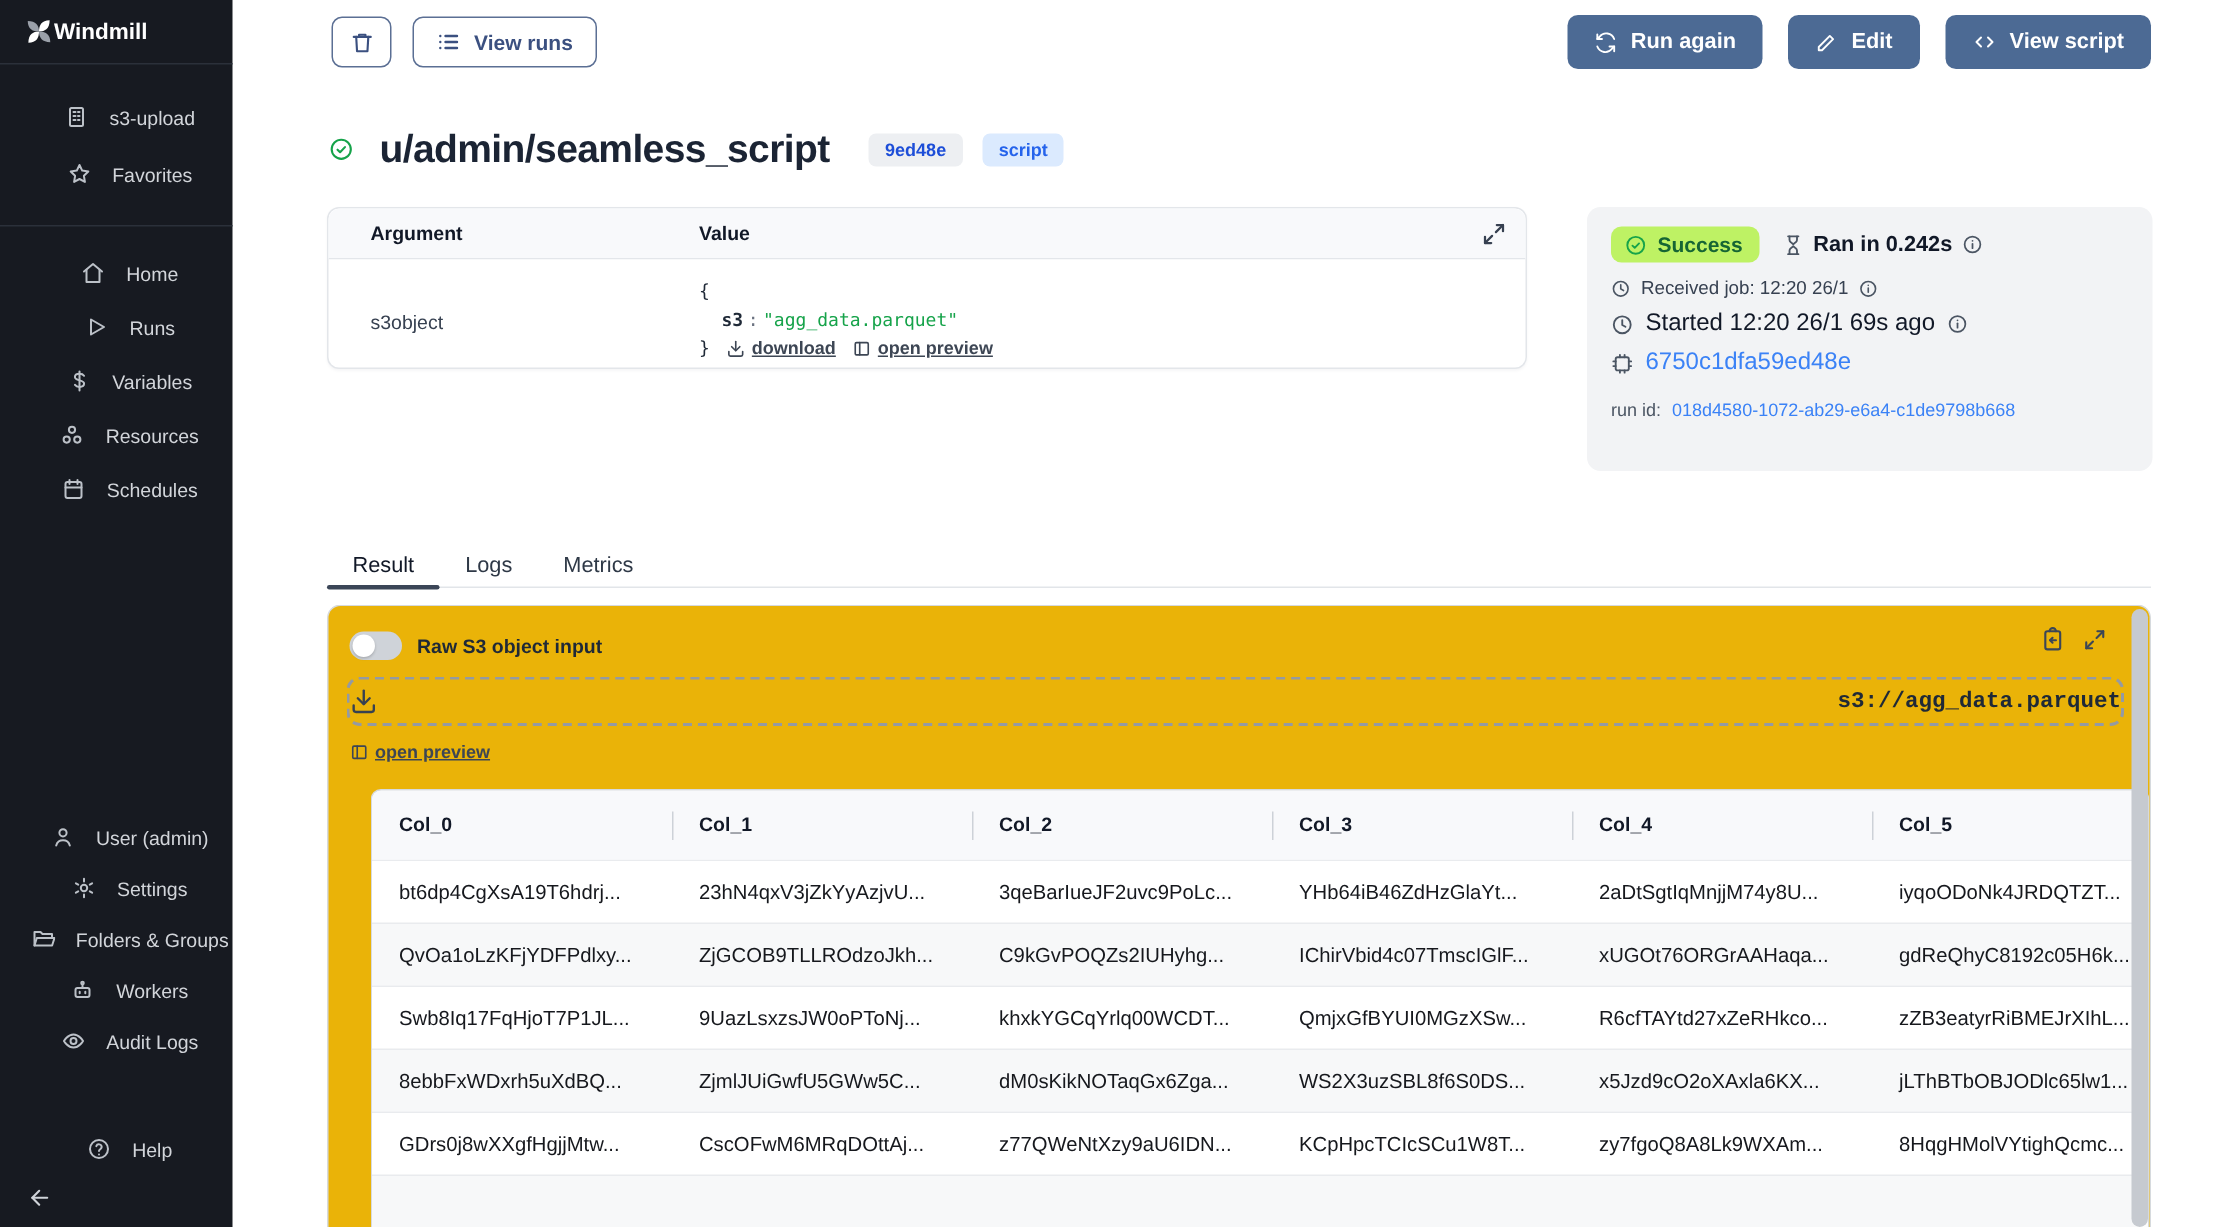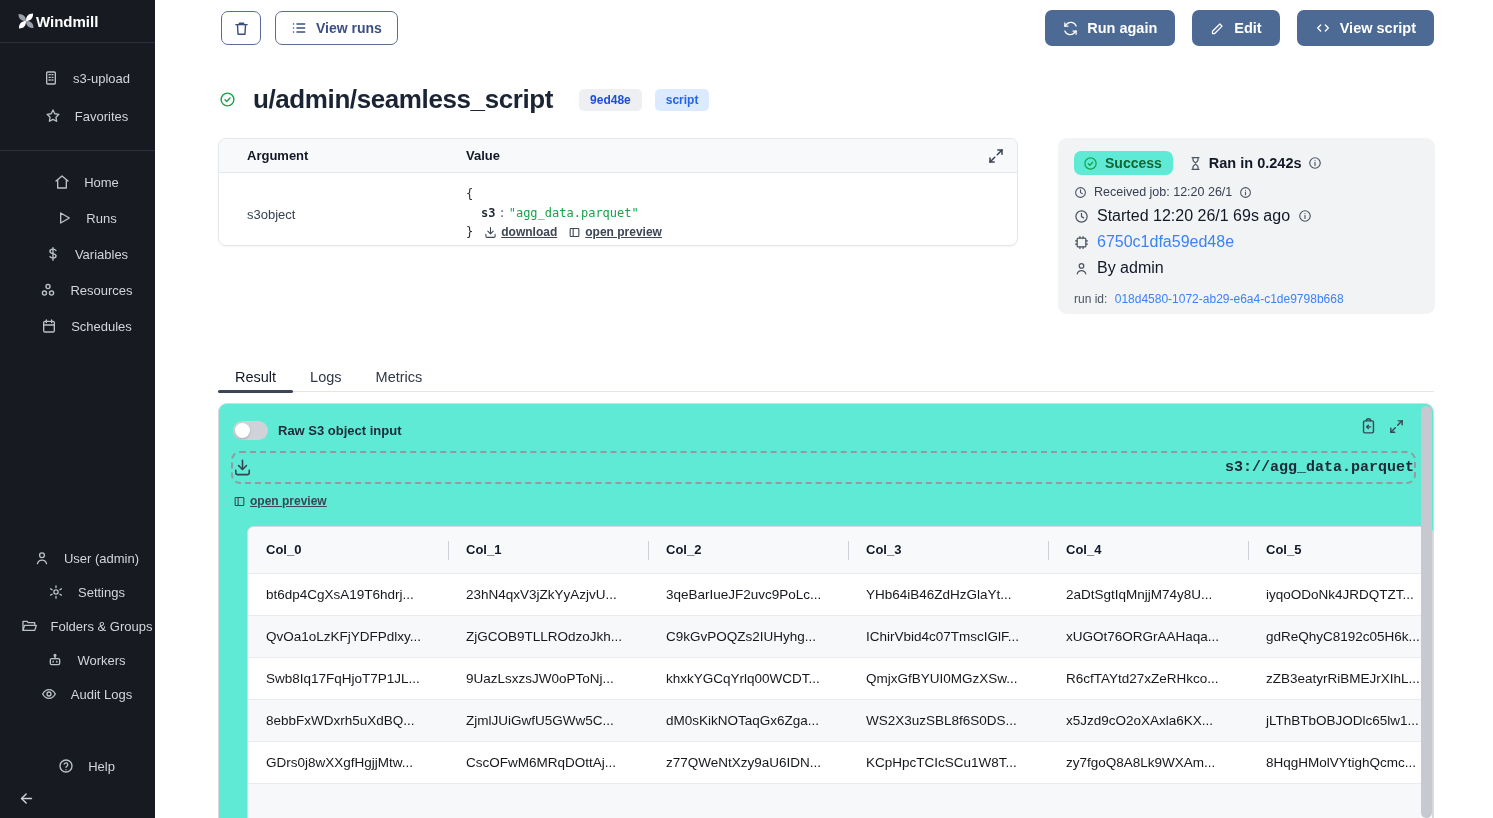--- a/index.html
+++ b/index.html
@@ -51,38 +51,38 @@
   .json-indent { padding-left:15px; }
   .json-colon { color:#6b7280; padding:0 3px; }
   .json-string { color:#16a34a; }
   .json-links { display:flex; align-items:center; gap:11px; }
   .mini-link { display:flex; align-items:center; gap:4px; font-family:"Liberation Sans", sans-serif; font-size:12px; font-weight:700; color:#3d4654; text-decoration:underline; cursor:pointer; }
   .mini-link .sic { color:#3d4654; }
 
   
   .status-card { position:absolute; left:1058px; top:138px; width:377px; height:176px; background:#f2f3f5; border-radius:9px; padding:13px 16px; }
   .srow { display:flex; align-items:center; }
-  .success-badge { display:inline-flex; align-items:center; gap:7px; background:#5eead4; color:#166534; font-size:14px; font-weight:600; padding:4px 11px 4px 9px; border-radius:7px; }
+  .success-badge { display:inline-flex; align-items:center; gap:7px; background:#bef264; color:#166534; font-size:14px; font-weight:600; padding:4px 11px 4px 9px; border-radius:7px; }
   .success-badge .sic { color:#16a34a; }
   .ran-group { display:flex; align-items:center; gap:6px; margin-left:15px; color:#111827; font-size:14.5px; font-weight:600; }
   .icon-dim { color:#4b5563; display:flex; }
   .row-sm { margin-top:10px; gap:7px; font-size:12.5px; color:#374151; }
   .row-md { margin-top:8px; gap:8px; font-size:16px; color:#111827; }
   .link-blue { color:#3b82f6; cursor:pointer; }
   .runid-row { margin-top:15px; font-size:12px; color:#4b5563; }
   .runid-row .link-blue { margin-left:4px; font-size:12px; }
 
   
   .tabs { position:absolute; left:218px; top:362px; width:1216px; height:30px; display:flex; border-bottom:1px solid #e2e5e9; }
   .tab { padding:0 17px; font-size:14.5px; color:#2f3947; display:flex; align-items:center; cursor:pointer; position:relative; }
   .tab.active { color:#111827; }
   .tab.active::after { content:""; position:absolute; left:0; right:0; bottom:-1.5px; height:2.5px; background:#3b4657; border-radius:2px; }
 
   
-  .result-card { position:absolute; left:218px; top:403px; width:1216px; height:415px; border:1px solid #d6dade; border-bottom:none; border-radius:9px 9px 0 0; background:#5eead4; overflow:hidden; }
+  .result-card { position:absolute; left:218px; top:403px; width:1216px; height:415px; border:1px solid #d6dade; border-bottom:none; border-radius:9px 9px 0 0; background:#eab308; overflow:hidden; }
   .toggle-row { position:absolute; left:14px; top:17px; display:flex; align-items:center; gap:10px; }
   .toggle { width:35px; height:19px; border-radius:10px; background:#cfd3d9; position:relative; cursor:pointer; }
   .toggle-knob { position:absolute; left:2px; top:2px; width:15px; height:15px; border-radius:50%; background:#fff; box-shadow:0 1px 2px rgba(0,0,0,.2); }
   .toggle-label { font-size:13px; font-weight:600; color:#1f2937; }
   .corner-icons { position:absolute; right:28px; top:14px; display:flex; gap:11px; color:#3b4657; }
   .corner-icons span { cursor:pointer; display:flex; }
   .dashed-box { position:absolute; left:12px; right:17px; top:47px; height:33px; border:2px dashed #949aa3; border-radius:9px; display:flex; align-items:center; justify-content:space-between; gap:9px; font-size:15px; font-weight:600; color:#1f2937; cursor:pointer;font-family:Liberation Mono, monospace; }
   .dashed-box .sic { color:#374151; }
   .preview-link { position:absolute; left:14px; top:90px; }
 
@@ -505,28 +505,20 @@
         </svg>
       </span>
   </div>
   <div class="srow row-md">
     <span class="icon-dim">
         <svg class="ic" width="15" height="15">
           <use href="#i-chip"></use>
         </svg>
       </span>
     <span class="link-blue">6750c1dfa59ed48e</span>
-  </div>
-  <div class="srow row-md">
-    <span class="icon-dim">
-        <svg class="ic" width="15" height="15">
-          <use href="#i-user"></use>
-        </svg>
-      </span>
-    <span>By admin</span>
   </div>
   <div class="runid-row">
     <span>run id:</span>
     <span class="link-blue">018d4580-1072-ab29-e6a4-c1de9798b668</span>
   </div>
 </aside>
 
 <div class="tabs">
   <div class="tab active">Result</div>
   <div class="tab">Logs</div>

